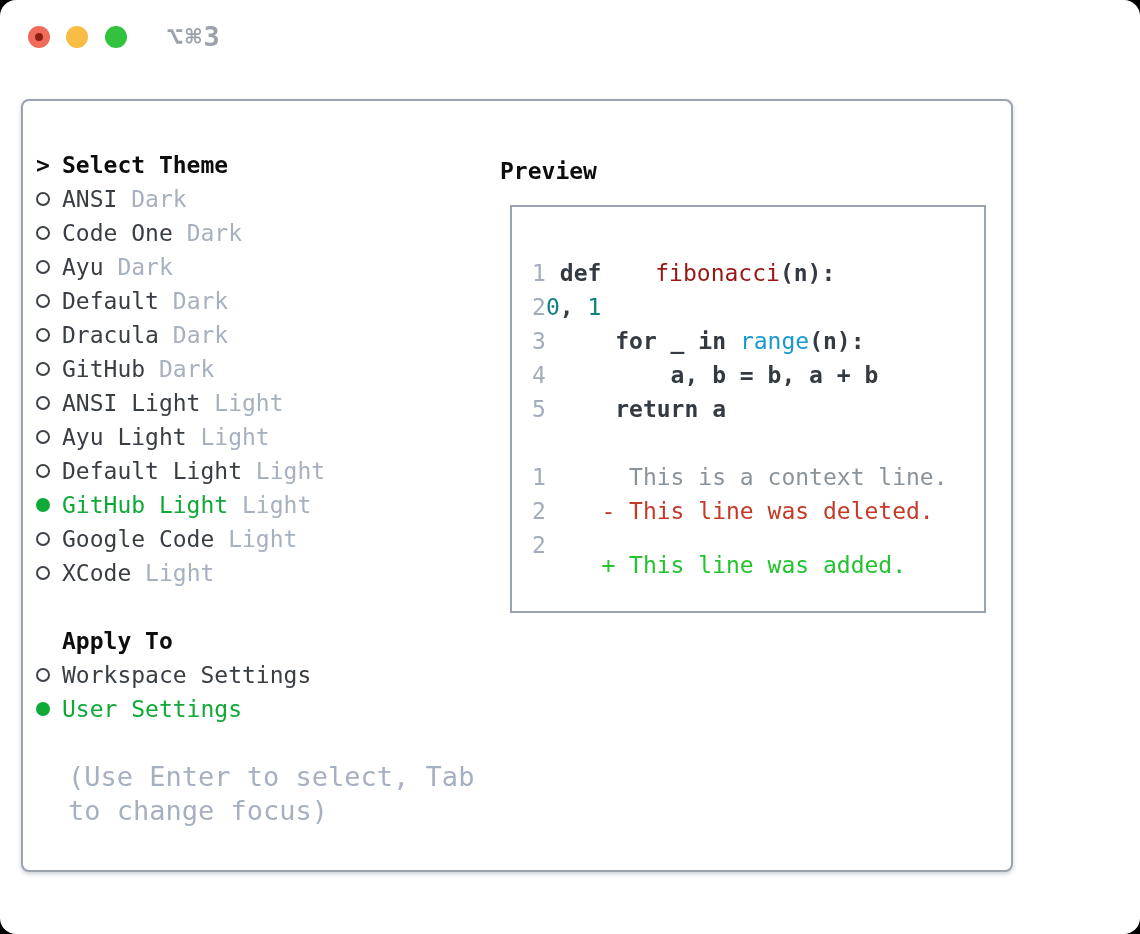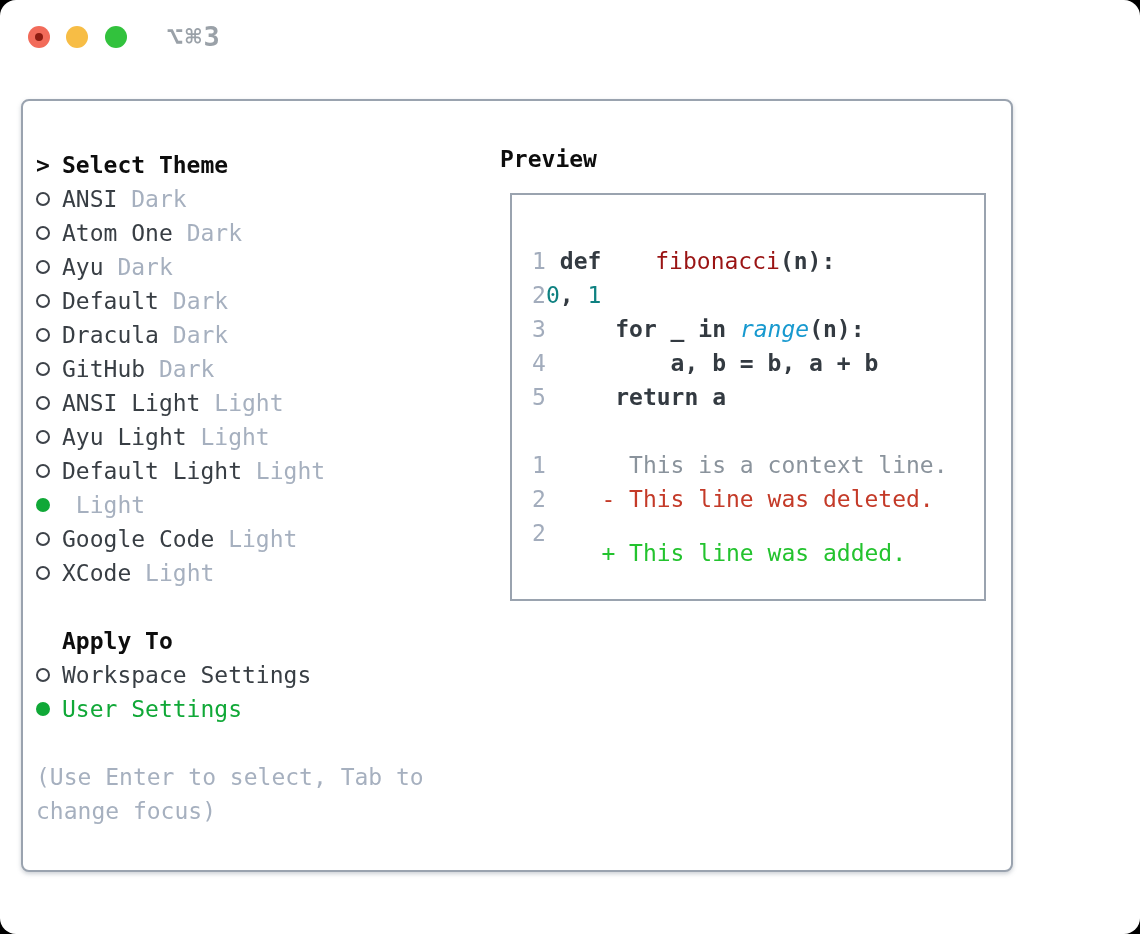--- a/index.html
+++ b/index.html
@@ -16,43 +16,43 @@
   .tl.green{left:105px;background:var(--traffic-green);}
   .titletext{position:absolute;left:167px;top:21px;font-size:27px;font-weight:bold;
              color:#9aa1a8;letter-spacing:2px;}
 
   
   .panel{position:absolute;left:21px;top:99px;width:992px;height:773px;box-sizing:border-box;
          background:#fff;border:2px solid var(--border);border-radius:8px;
          box-shadow:0 2px 4px rgba(110,120,135,.35);}
 
   .left-col{position:absolute;left:13px;top:47px;width:440px;}
-  .right-col{position:absolute;left:477px;top:41px;}
+  .right-col{position:absolute;left:477px;top:53px;}
 
   .row{height:34px;display:flex;align-items:center;font-size:23px;color:var(--item-text);white-space:pre;}
   .marker{width:26px;flex:none;display:flex;align-items:center;}
   .hdr{font-weight:bold;color:#0d0d0d;}
   .arrow{font-weight:bold;color:#0d0d0d;font-size:23px;}
   .circ{width:14px;height:14px;border-radius:50%;border:2px solid #3e434a;box-sizing:border-box;}
   .circ.sel{background:var(--accent-green);border-color:var(--accent-green);}
   .item-name.sel{color:var(--accent-green);}
   .tag{color:var(--muted);}
   .spacer{height:34px;}
-  .hint{width:430px;line-height:34px;font-size:23px;color:var(--muted);}
+  .hint{width:430px;line-height:34px;font-size:27px;color:var(--muted);margin-left:32px;}
 
   
   .preview-box{margin-left:10px;margin-top:17px;width:476px;height:408px;box-sizing:border-box;
                border:2px solid var(--border);background:#fff;
                padding:49px 0 0 20px;overflow:hidden;}
   .code-row{height:34px;display:flex;align-items:center;font-size:23px;white-space:pre;}
   .ln{width:14px;flex:none;color:var(--line-number);}
   .seg-code{color:var(--code-text);font-weight:bold;}
   .seg-function{color:var(--function-red);margin-left:40px;}
   .seg-number{color:var(--number-teal);}
-  .seg-builtin{color:var(--builtin-blue);font-style:italic;}
+  .seg-builtin{color:var(--builtin-blue);}
   .seg-context{color:var(--context-gray);}
   .seg-deleted{color:var(--deleted-red);}
   .seg-added{color:var(--added-green);margin-top:40px;}
 </style>
 </head>
 <body>
 
 <div class="window">
 
   <div class="titlebar">
@@ -67,29 +67,29 @@
   <div class="panel">
 
     <div class="left-col">
       <div class="row">
         <span class="marker"><span class="arrow">&gt;</span></span>
         <span class="hdr">Select Theme</span>
       </div>
 
       <div id="theme-list">
           <div class="row"><span class="marker"><span class="circ"></span></span><span class="item-name">ANSI</span><span class="tag"> Dark</span></div>
-          <div class="row"><span class="marker"><span class="circ"></span></span><span class="item-name">Atom One</span><span class="tag"> Dark</span></div>
+          <div class="row"><span class="marker"><span class="circ"></span></span><span class="item-name">Code One</span><span class="tag"> Dark</span></div>
           <div class="row"><span class="marker"><span class="circ"></span></span><span class="item-name">Ayu</span><span class="tag"> Dark</span></div>
           <div class="row"><span class="marker"><span class="circ"></span></span><span class="item-name">Default</span><span class="tag"> Dark</span></div>
           <div class="row"><span class="marker"><span class="circ"></span></span><span class="item-name">Dracula</span><span class="tag"> Dark</span></div>
           <div class="row"><span class="marker"><span class="circ"></span></span><span class="item-name">GitHub</span><span class="tag"> Dark</span></div>
           <div class="row"><span class="marker"><span class="circ"></span></span><span class="item-name">ANSI Light</span><span class="tag"> Light</span></div>
           <div class="row"><span class="marker"><span class="circ"></span></span><span class="item-name">Ayu Light</span><span class="tag"> Light</span></div>
           <div class="row"><span class="marker"><span class="circ"></span></span><span class="item-name">Default Light</span><span class="tag"> Light</span></div>
-          <div class="row"><span class="marker"><span class="circ sel"></span></span><span class="tag"> Light</span></div>
+          <div class="row"><span class="marker"><span class="circ sel"></span></span><span class="item-name sel">GitHub Light</span><span class="tag"> Light</span></div>
           <div class="row"><span class="marker"><span class="circ"></span></span><span class="item-name">Google Code</span><span class="tag"> Light</span></div>
           <div class="row"><span class="marker"><span class="circ"></span></span><span class="item-name">XCode</span><span class="tag"> Light</span></div>
         </div>
 
       <div class="spacer"></div>
 
       <div class="row">
         <span class="marker"></span>
         <span class="hdr">Apply To</span>
       </div>

